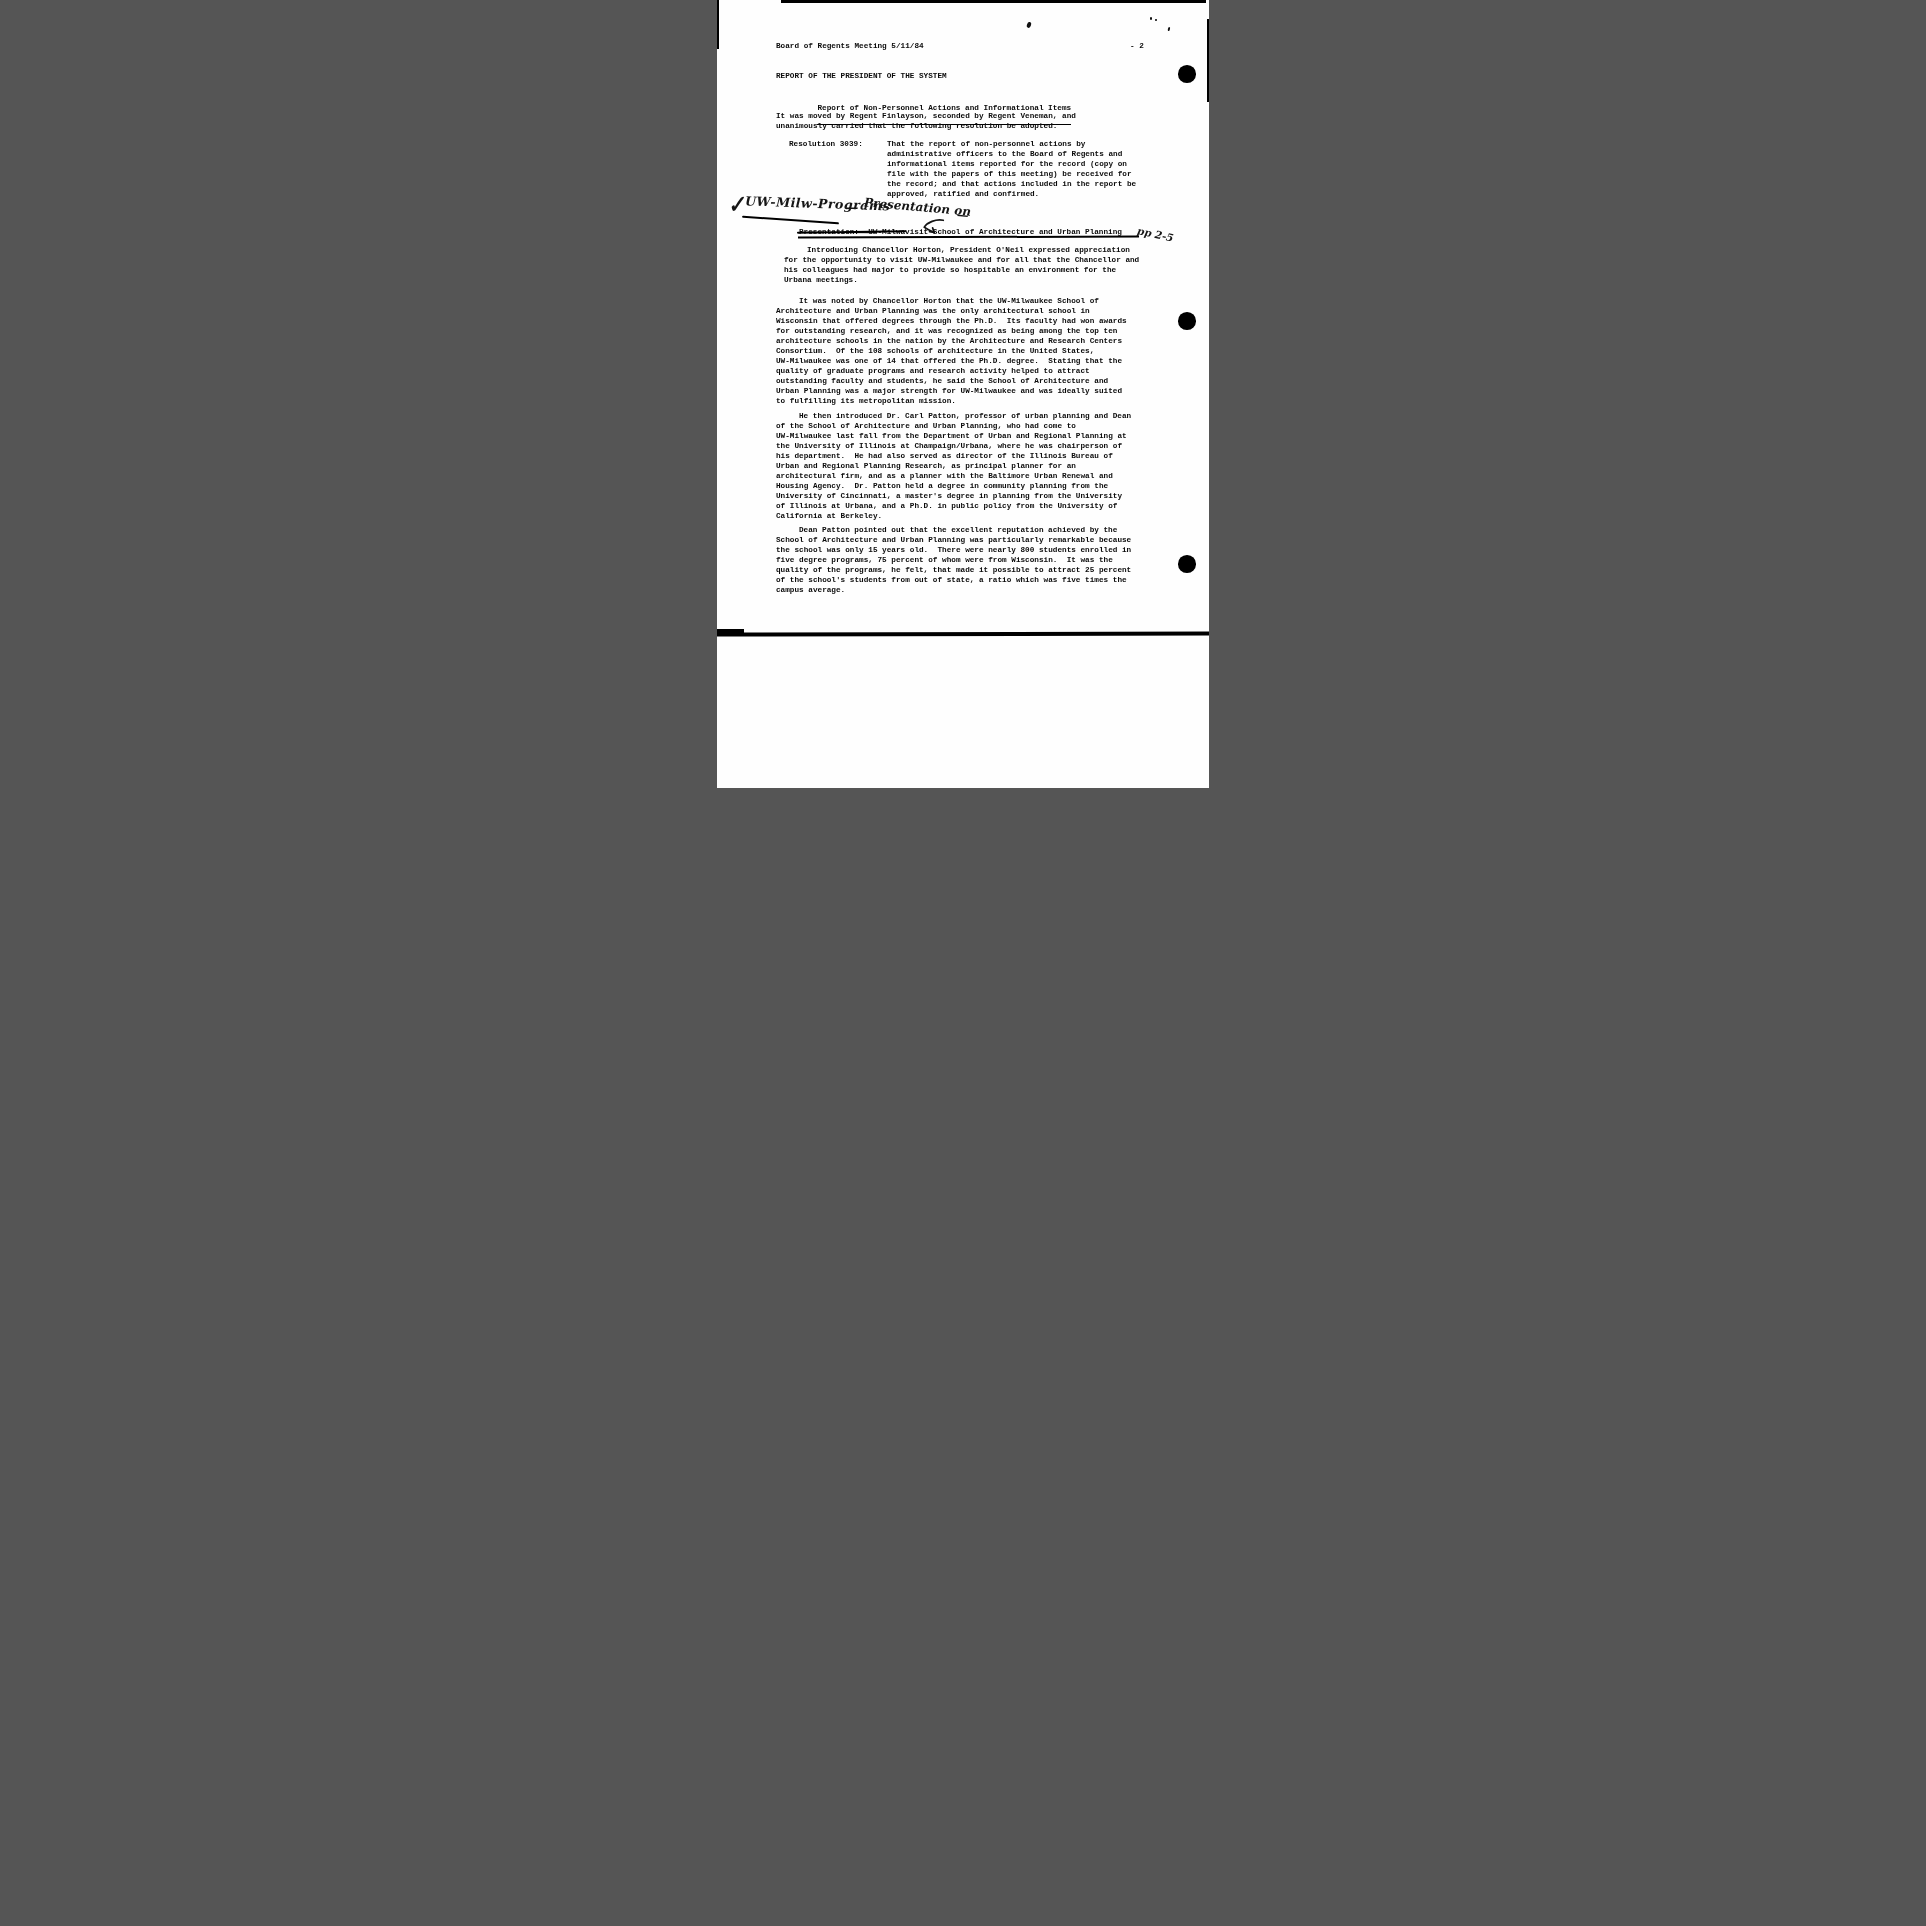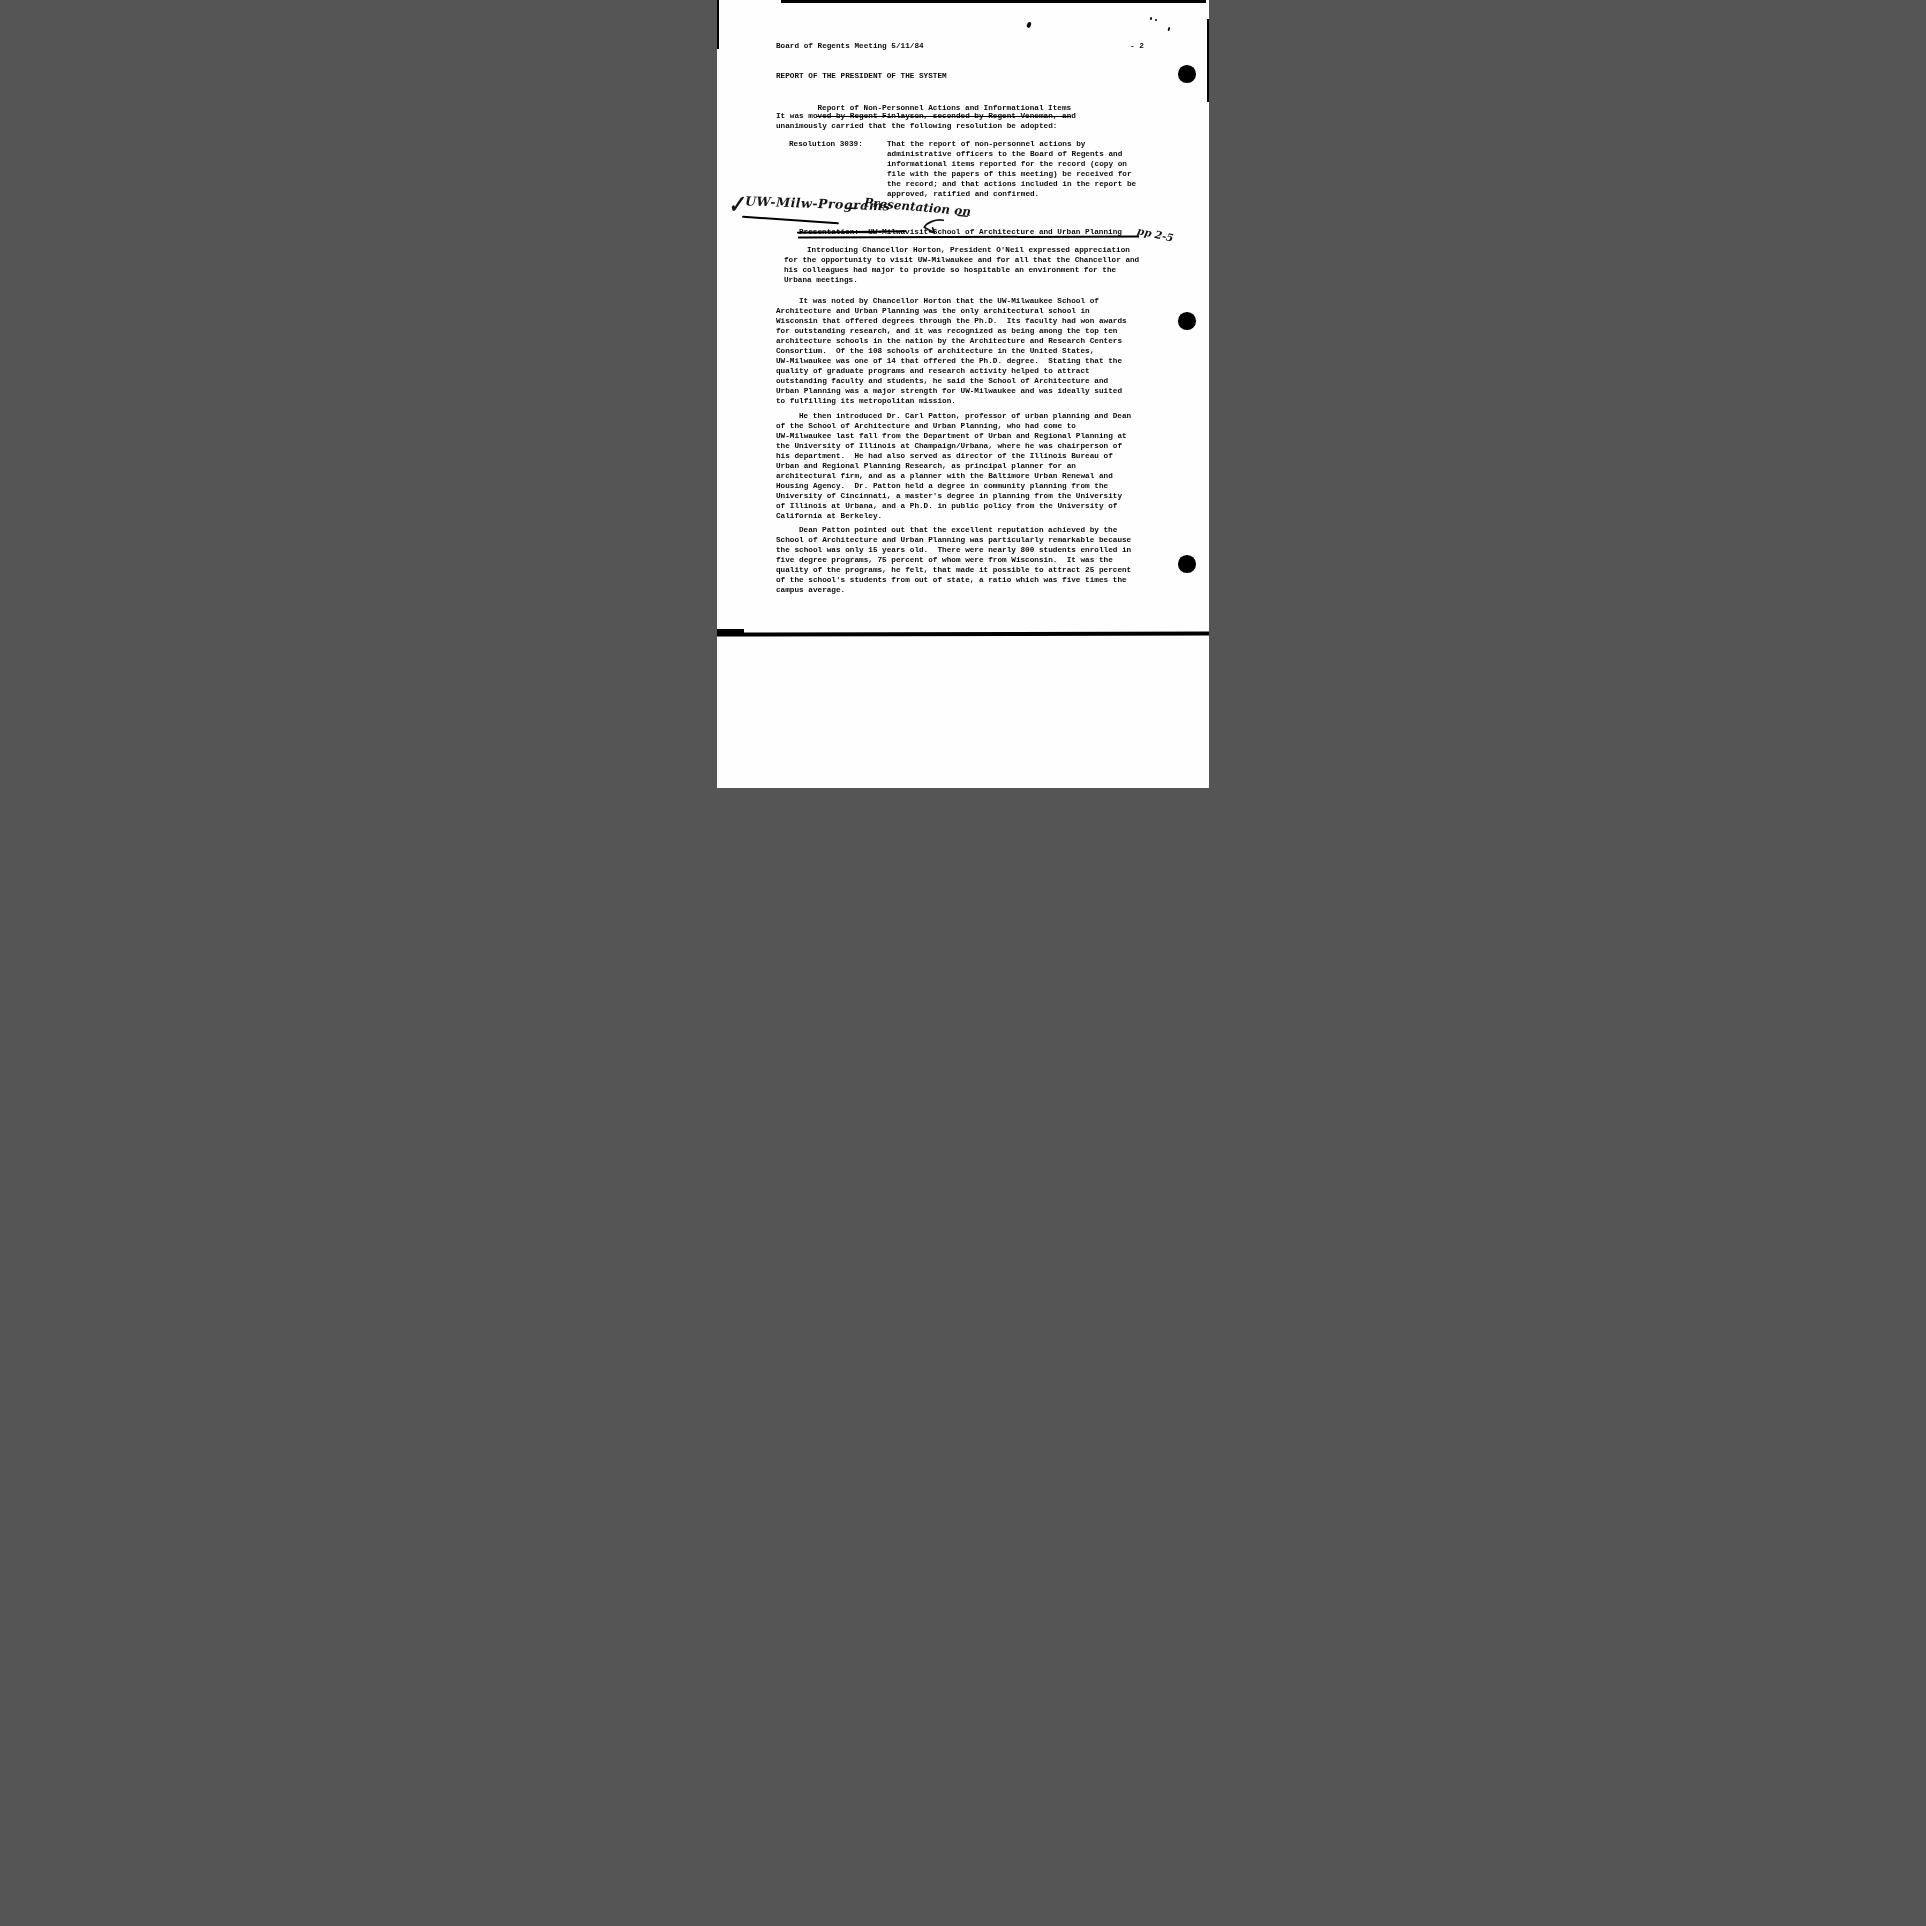--- a/index.html
+++ b/index.html
@@ -21,21 +21,21 @@
   .tw{
     position:absolute;
     white-space:pre;
     font-size:7.7px;
     font-weight:700;
     line-height:10px;
     letter-spacing:0;
   }
   .para > div{white-space:pre;}
   .para.indent > div:first-child{padding-left:23px;}
-  .u-head{border-bottom:1.2px solid #000;padding-bottom:4px;}
+  .u-head{border-bottom:1.2px solid #000;padding-bottom:12px;}
   .struck{position:relative;display:inline-block;}
   .struck::after{
     content:"";position:absolute;left:-1.9px;right:-1.2px;top:3.9px;height:1.5px;
     background:#000;transform:rotate(-0.7deg);border-radius:0.8px;
   }
   .struck::before{
     content:"";position:absolute;left:1.5px;width:72%;top:5.4px;height:1.2px;
     background:#000;transform:rotate(0.5deg);border-radius:0.8px;
   }
   .hw{

